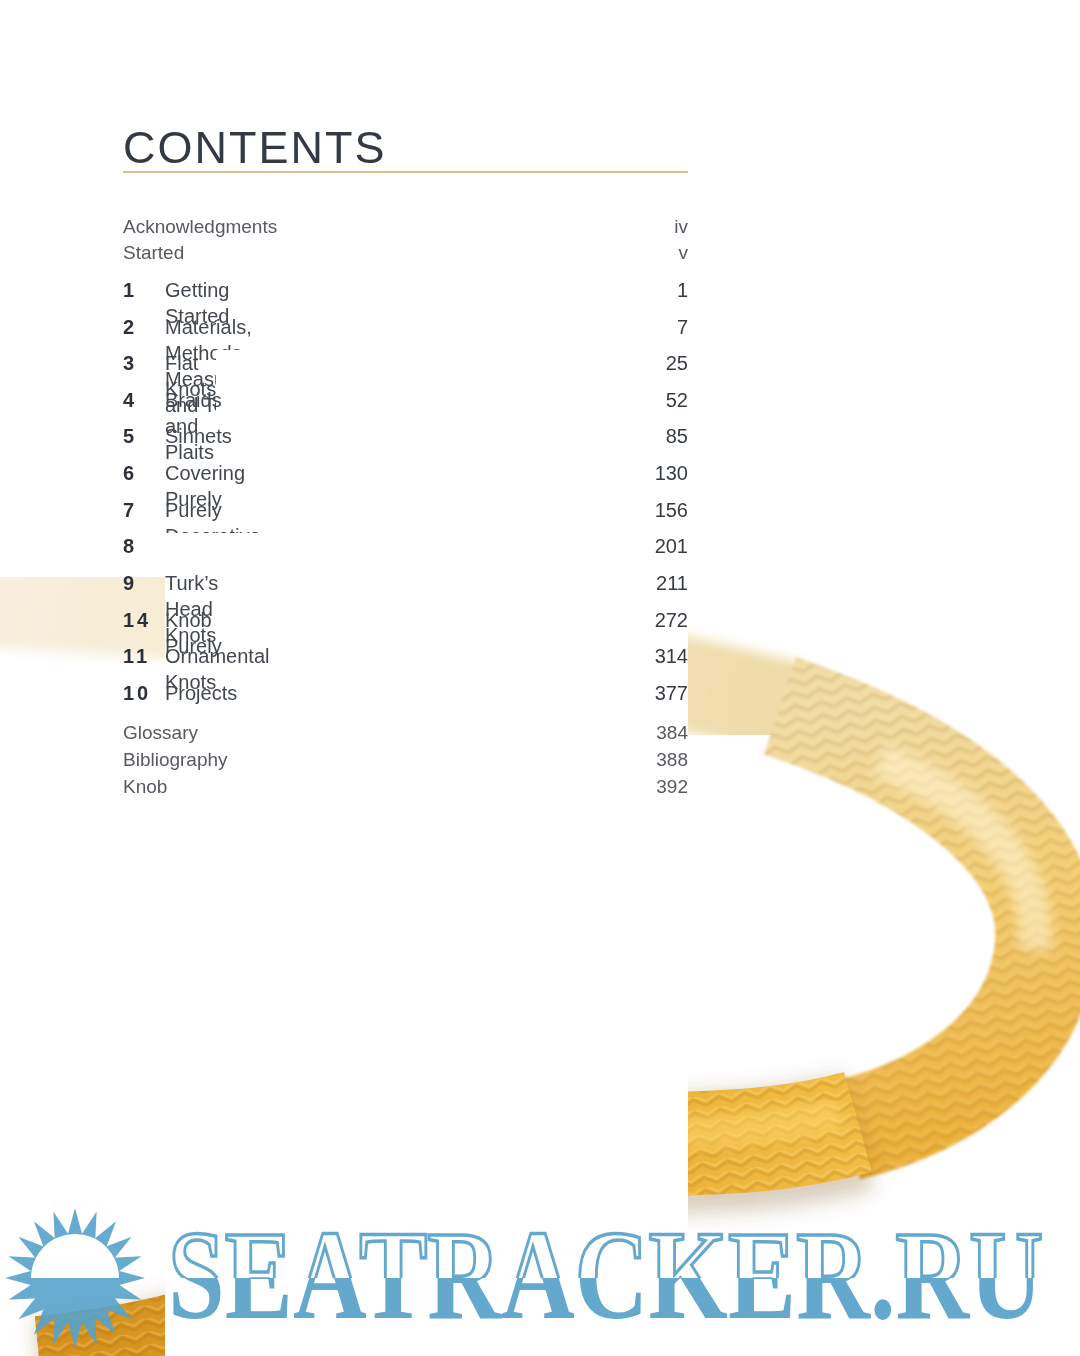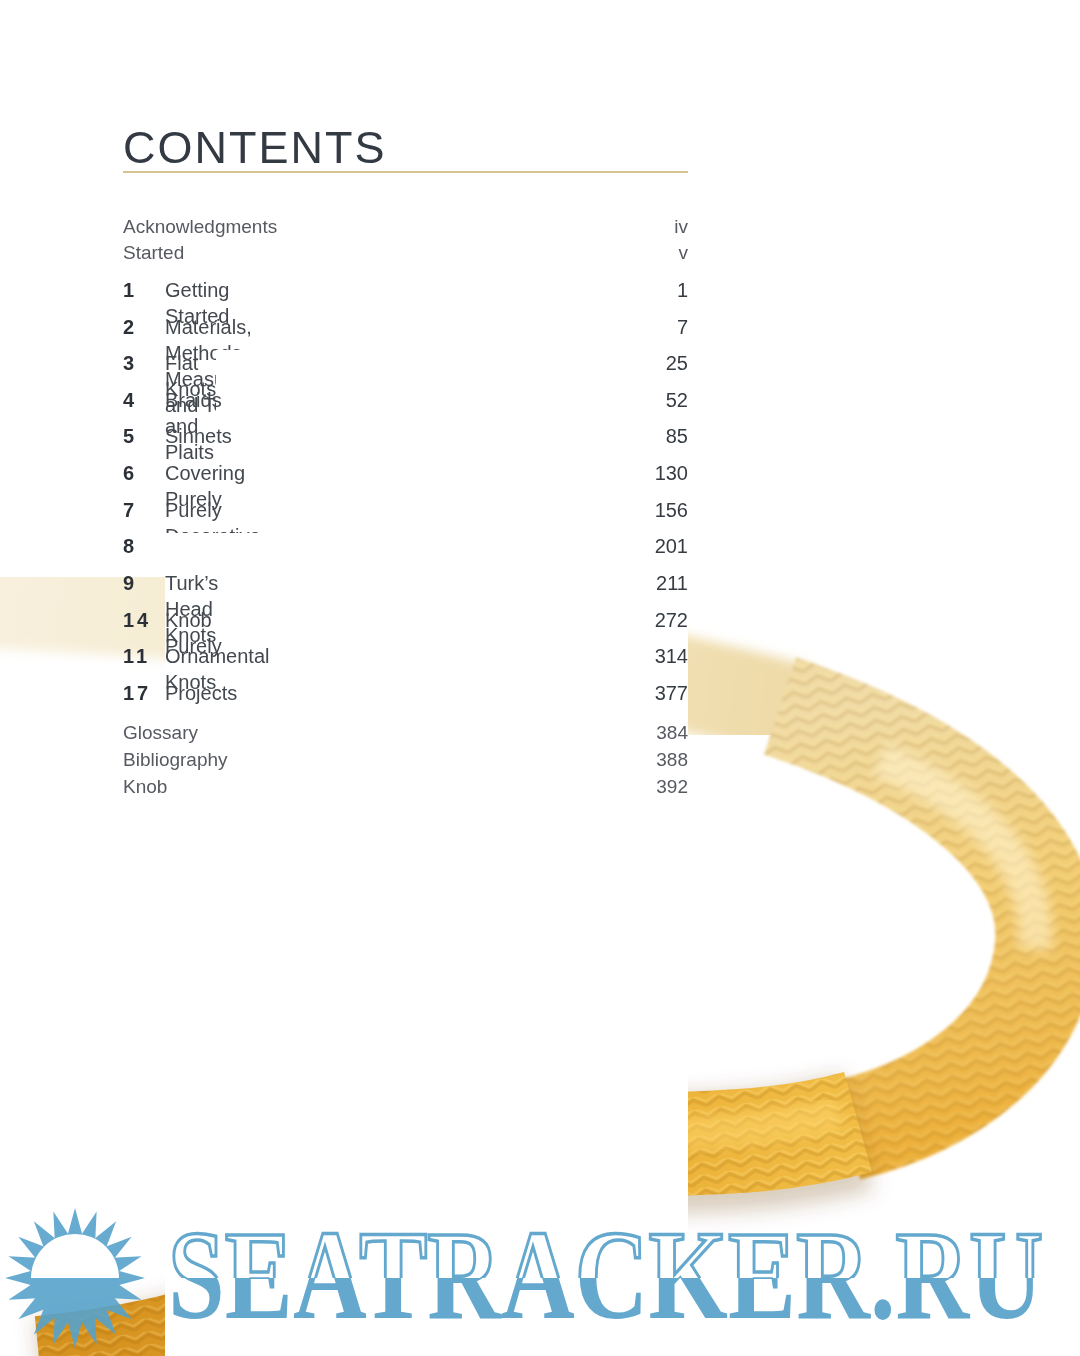--- a/index.html
+++ b/index.html
@@ -180,21 +180,21 @@
       <span class="num">14</span>
       <span class="title">Knob Purely</span>
       <span class="page">272</span>
     </div>
     <div class="row chapter-row" style="top:643px">
       <span class="num">11</span>
       <span class="title">Ornamental Knots</span>
       <span class="page">314</span>
     </div>
     <div class="row chapter-row" style="top:680px">
-      <span class="num">17</span>
+      <span class="num">10</span>
       <span class="title">Projects</span>
       <span class="page">377</span>
     </div>
 
     <div class="row back-row" style="top:720px">
       <span>Glossary</span>
       <span class="page">384</span>
     </div>
     <div class="row back-row" style="top:747px">
       <span>Bibliography</span>

